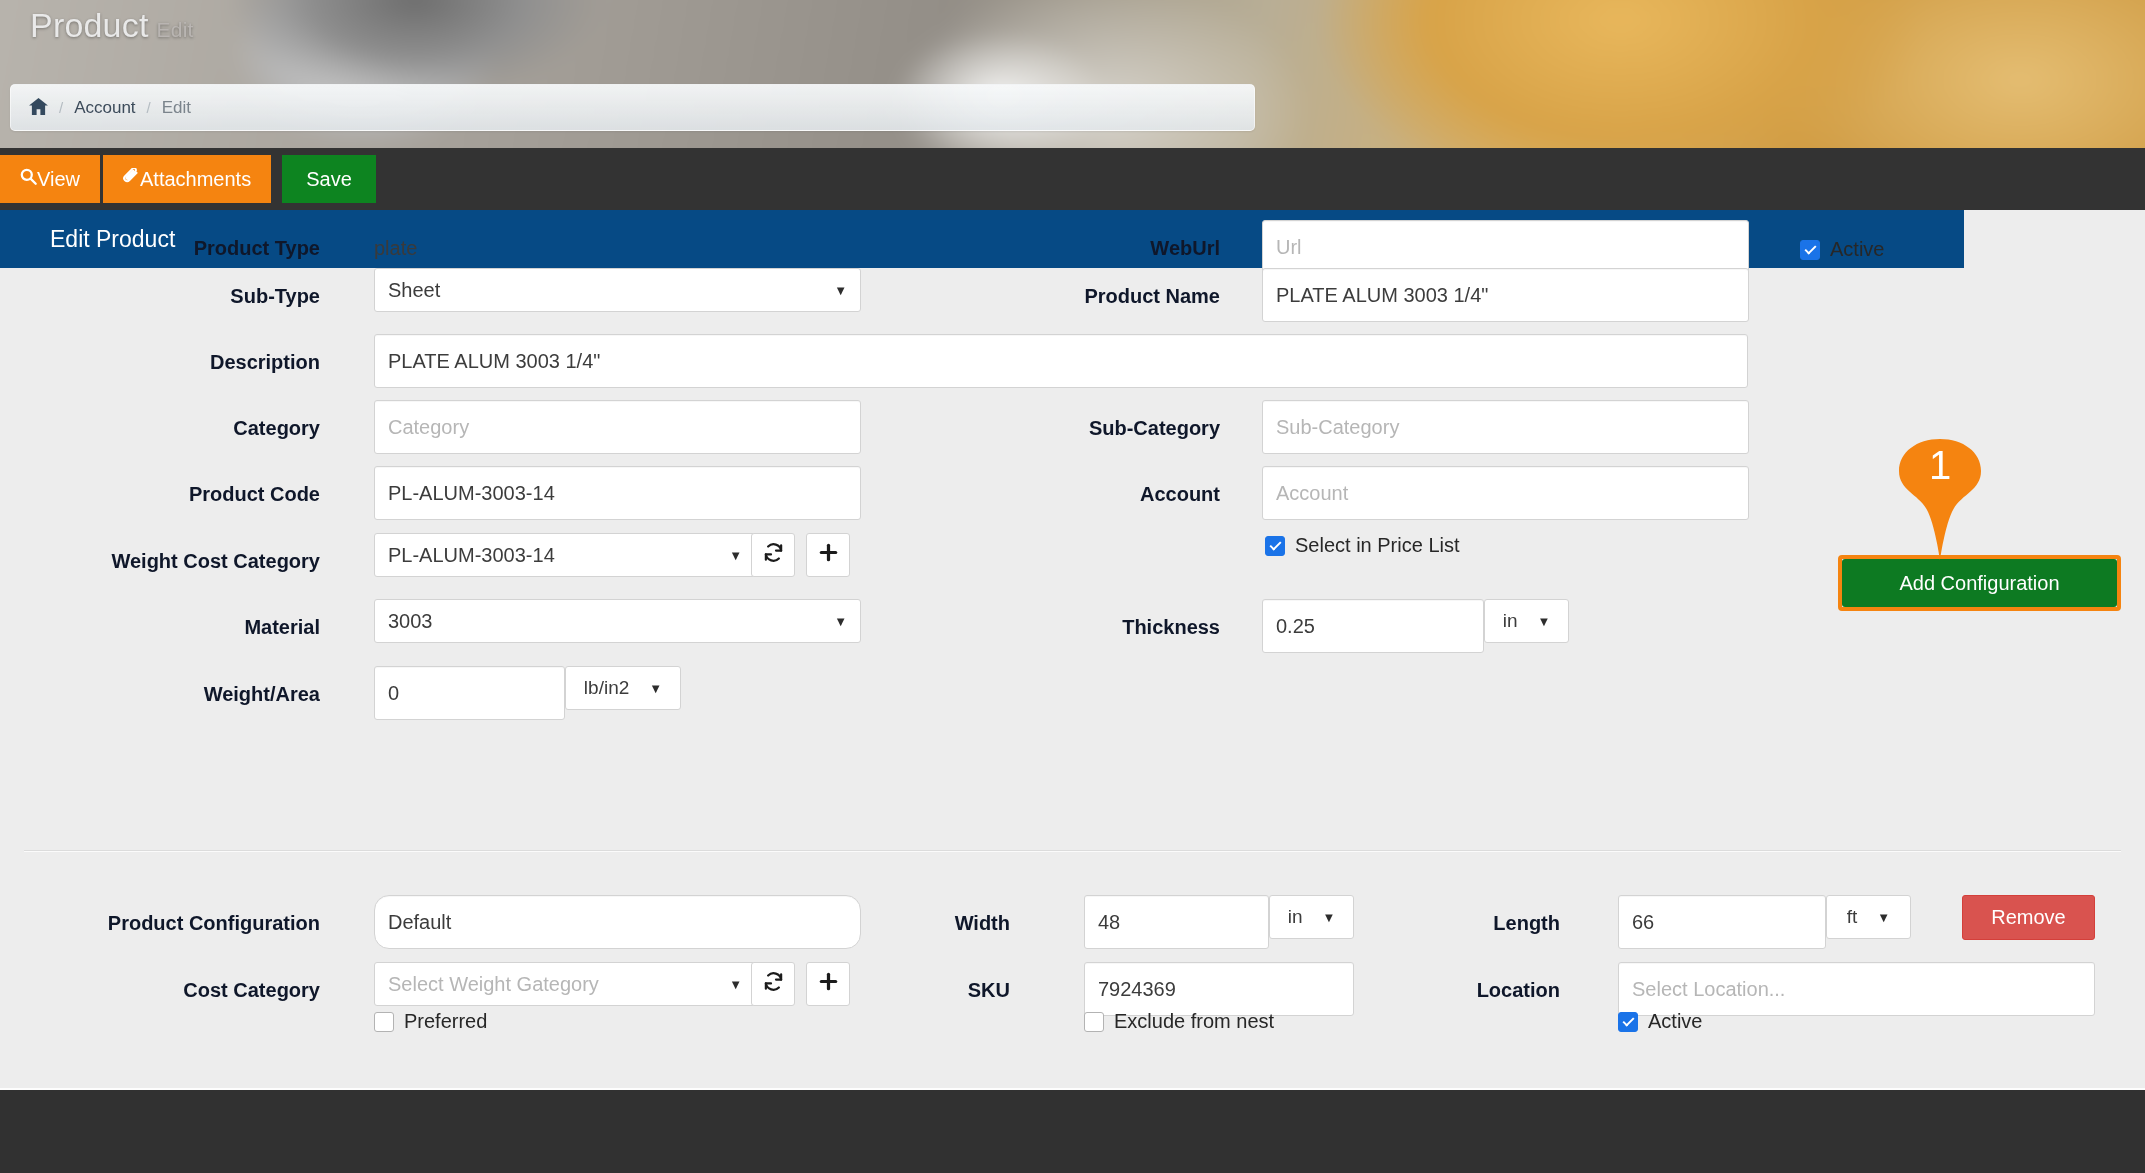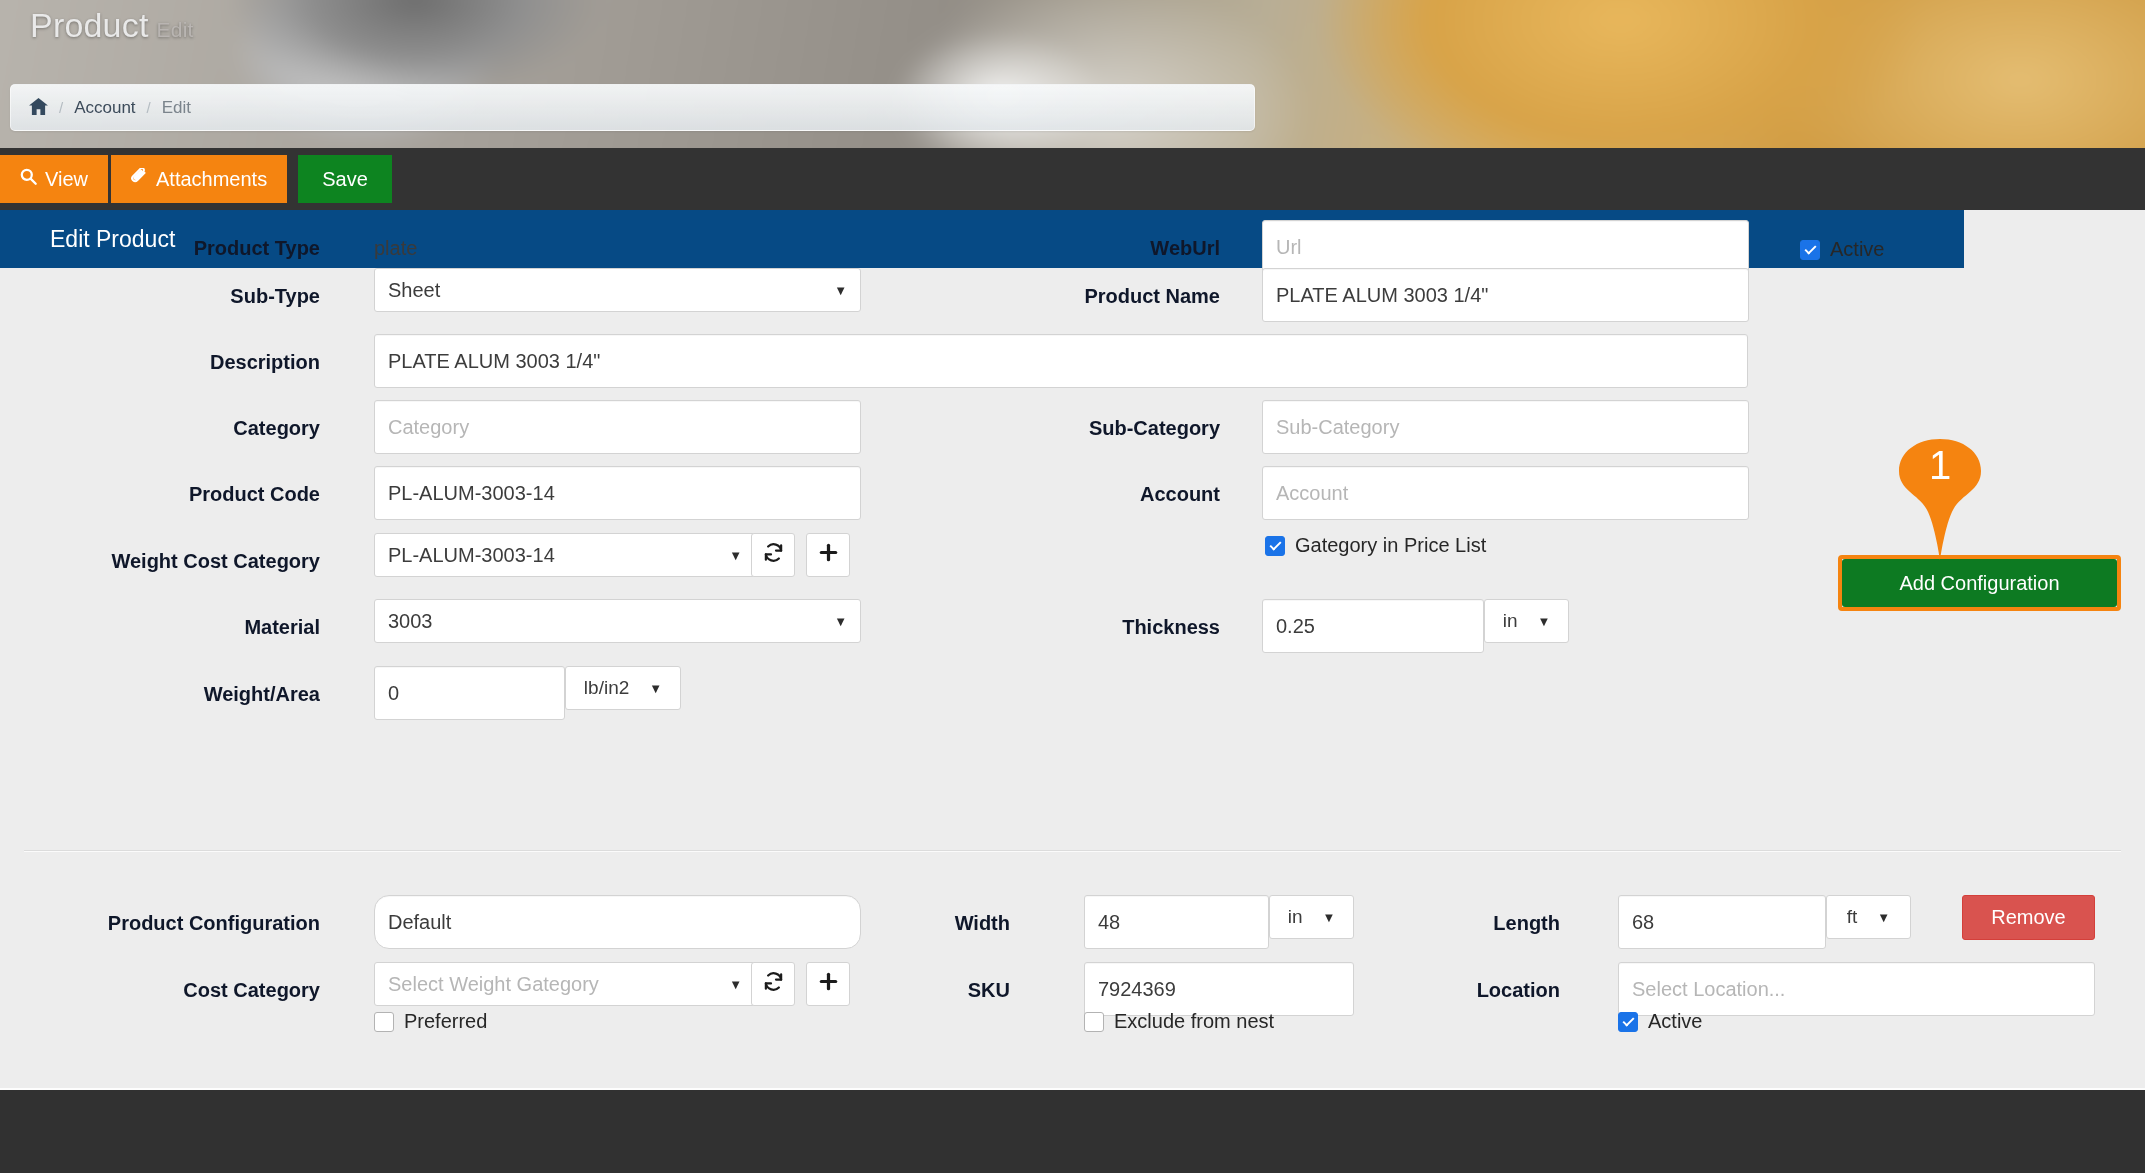--- a/index.html
+++ b/index.html
@@ -55,21 +55,21 @@
   .crumbbar span.cb-cur{ color:#7b848c; font-size:17px; }
 
   
   .toolbar{
     position:absolute; left:0; top:148px; width:2145px; height:62px;
     background:#333333;
     display:flex; align-items:flex-start;
   }
   .tb-btn{
     height:48px; margin-top:7px;
-    display:inline-flex; align-items:center; gap:8px;
+    display:inline-flex; align-items:center; 
     padding:0 20px; border:none; cursor:pointer;
     font-family:"Liberation Sans", sans-serif;
     font-size:20px; color:#fff;
   }
   .tb-orange{ background:#f58410; }
   .tb-green{ background:#0d8420; margin-left:11px; padding:0 24px;}
   .tb-gap{ width:3px; }
   .tb-ico{ font-size:18px; display:inline-block; }
 
   
@@ -309,21 +309,21 @@
     <span>Account</span>
   </div>
 
   <div class="cbx on" style="left:1265px; top:647px; top:0px; left:1265px; top:204px; top:204px;">
   </div>
 
   <div class="cbx on" style="left:1265px; top:266px;">
     <span class="box">
         <span class="tick"></span>
       </span>
-    <span class="ctext">Gategory in Price List</span>
+    <span class="ctext">Select in Price List</span>
   </div>
 
   <div class="lbl" style="left:950px; top:349px; width:270px;">Thickness</div>
   <div class="fld" style="left:1262px; top:331px; width:222px;">
     <span>0.25</span>
   </div>
   <div class="unit" style="left:1484px; top:331px; width:85px;">
     <span>in</span>
     <span class="caret">▼</span>
   </div>
@@ -395,21 +395,21 @@
     <span>7924369</span>
   </div>
 
   <div class="cbx" style="left:1084px; top:742px;">
     <span class="box"></span>
     <span class="ctext">Exclude from nest</span>
   </div>
 
   <div class="lbl" style="left:1380px; top:645px; width:180px;">Length</div>
   <div class="fld" style="left:1618px; top:627px; width:208px;">
-    <span>68</span>
+    <span>66</span>
   </div>
   <div class="unit" style="left:1826px; top:627px; width:85px;">
     <span>ft</span>
     <span class="caret">▼</span>
   </div>
 
   <button class="btn-red" style="left:1962px; top:627px; width:133px; height:45px;">
     <span>Remove</span>
   </button>
 

